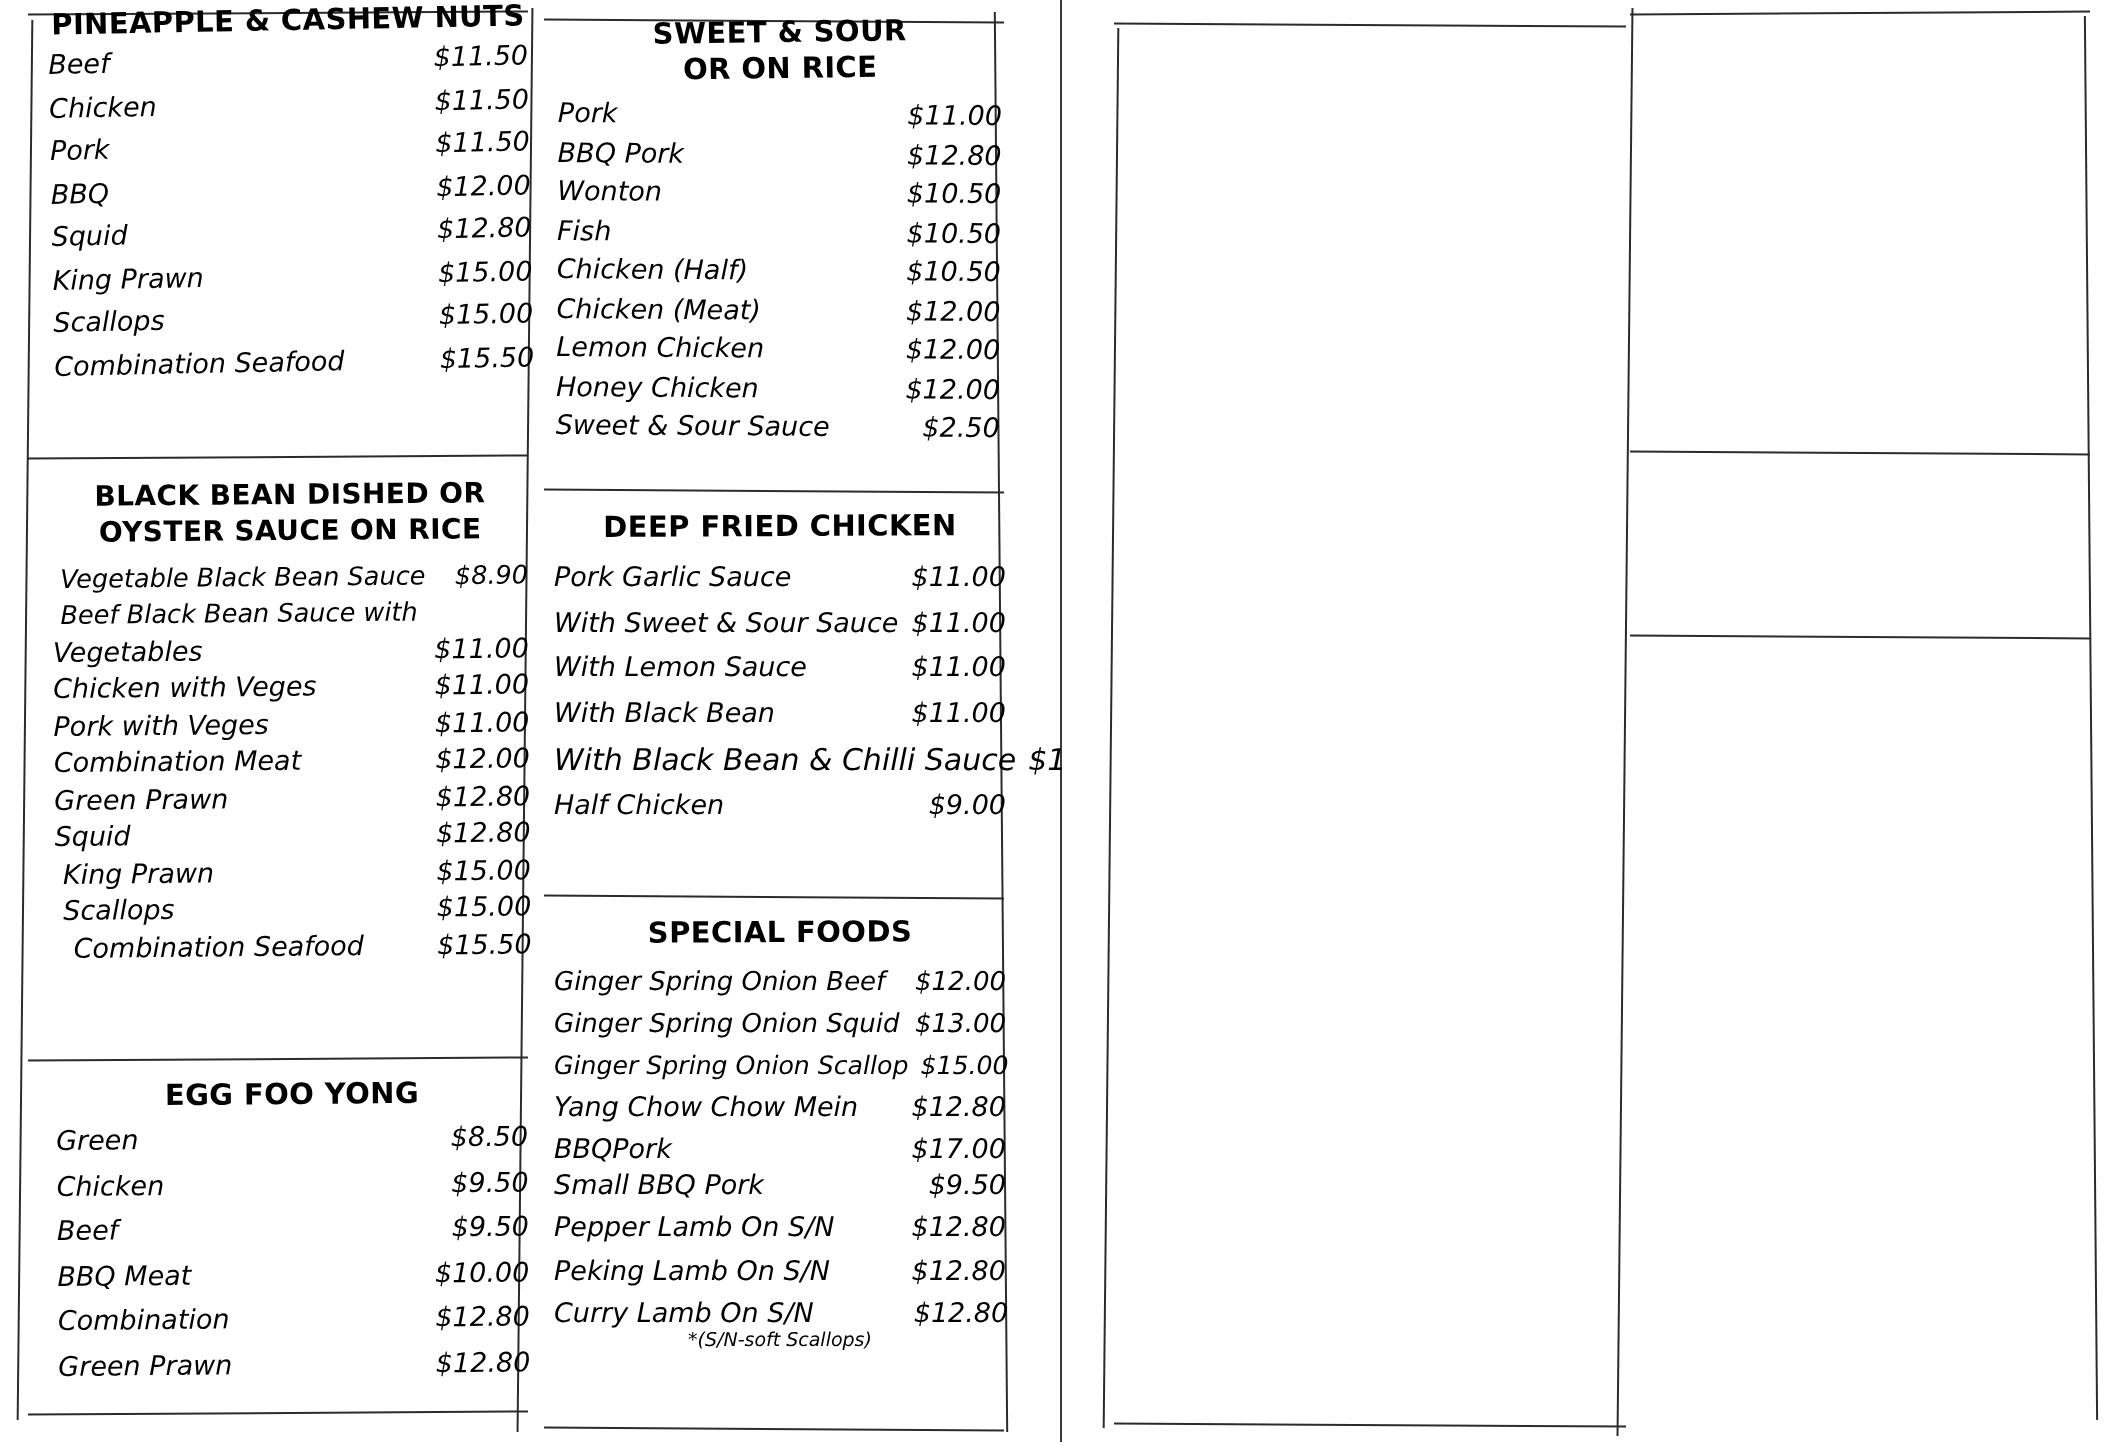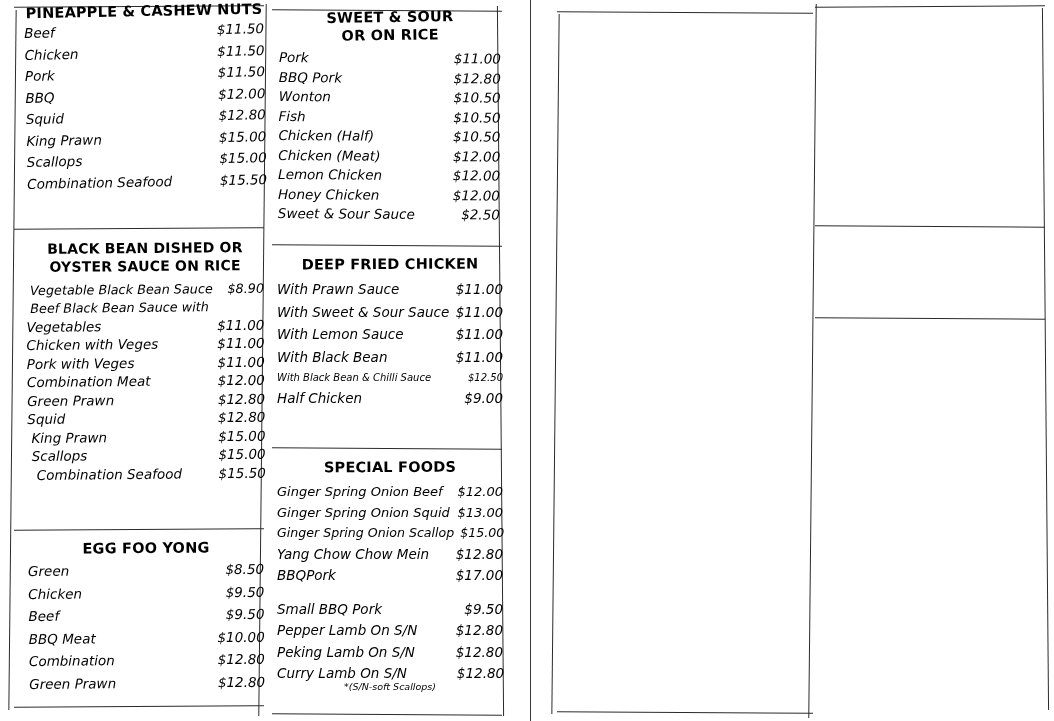--- a/index.html
+++ b/index.html
@@ -312,36 +312,36 @@
             <span class="nm">Sweet &amp; Sour Sauce</span>
             <span class="pr">$2.50</span>
           </div>
         </div>
       </div>
 
       <div class="section" style="left:6px; top:255px; width:226px;">
         <div class="sec-title" style="transform:rotate(-0.3deg);">DEEP FRIED CHICKEN</div>
         <div class="items" style="margin-top:10px;">
           <div class="row" style="margin-bottom:9px;">
-            <span class="nm">With Prawn Sauce</span>
+            <span class="nm">Pork Garlic Sauce</span>
             <span class="pr">$11.00</span>
           </div>
           <div class="row" style="margin-bottom:9px;">
             <span class="nm">With Sweet &amp; Sour Sauce</span>
             <span class="pr">$11.00</span>
           </div>
           <div class="row" style="margin-bottom:9px;">
             <span class="nm">With Lemon Sauce</span>
             <span class="pr">$11.00</span>
           </div>
           <div class="row" style="margin-bottom:9px;">
             <span class="nm">With Black Bean</span>
             <span class="pr">$11.00</span>
           </div>
-          <div class="row" style="margin-bottom:9px; font-size:10px;justify-content:space-between;">
+          <div class="row" style="margin-bottom:9px; font-size:15px;justify-content:space-between;">
             <span class="nm">With Black Bean &amp; Chilli Sauce</span>
             <span class="pr">$12.50</span>
           </div>
           <div class="row" style="margin-bottom:9px;">
             <span class="nm">Half Chicken</span>
             <span class="pr">$9.00</span>
           </div>
         </div>
       </div>
 
@@ -357,21 +357,21 @@
             <span class="pr">$13.00</span>
           </div>
           <div class="row" style="margin-bottom:8px; font-size:12.6px;">
             <span class="nm">Ginger Spring Onion Scallop</span>
             <span class="pr">$15.00</span>
           </div>
           <div class="row" style="margin-bottom:8px;">
             <span class="nm">Yang Chow Chow Mein</span>
             <span class="pr">$12.80</span>
           </div>
-          <div class="row" style="margin-bottom:20px;">
+          <div class="row" style="margin-bottom:4px;">
             <span class="nm">BBQPork</span>
             <span class="pr">$17.00</span>
           </div>
           <div class="row" style="margin-bottom:8px;">
             <span class="nm">Small BBQ Pork</span>
             <span class="pr">$9.50</span>
           </div>
           <div class="row" style="margin-bottom:8px;">
             <span class="nm">Pepper Lamb On S/N</span>
             <span class="pr">$12.80</span>

